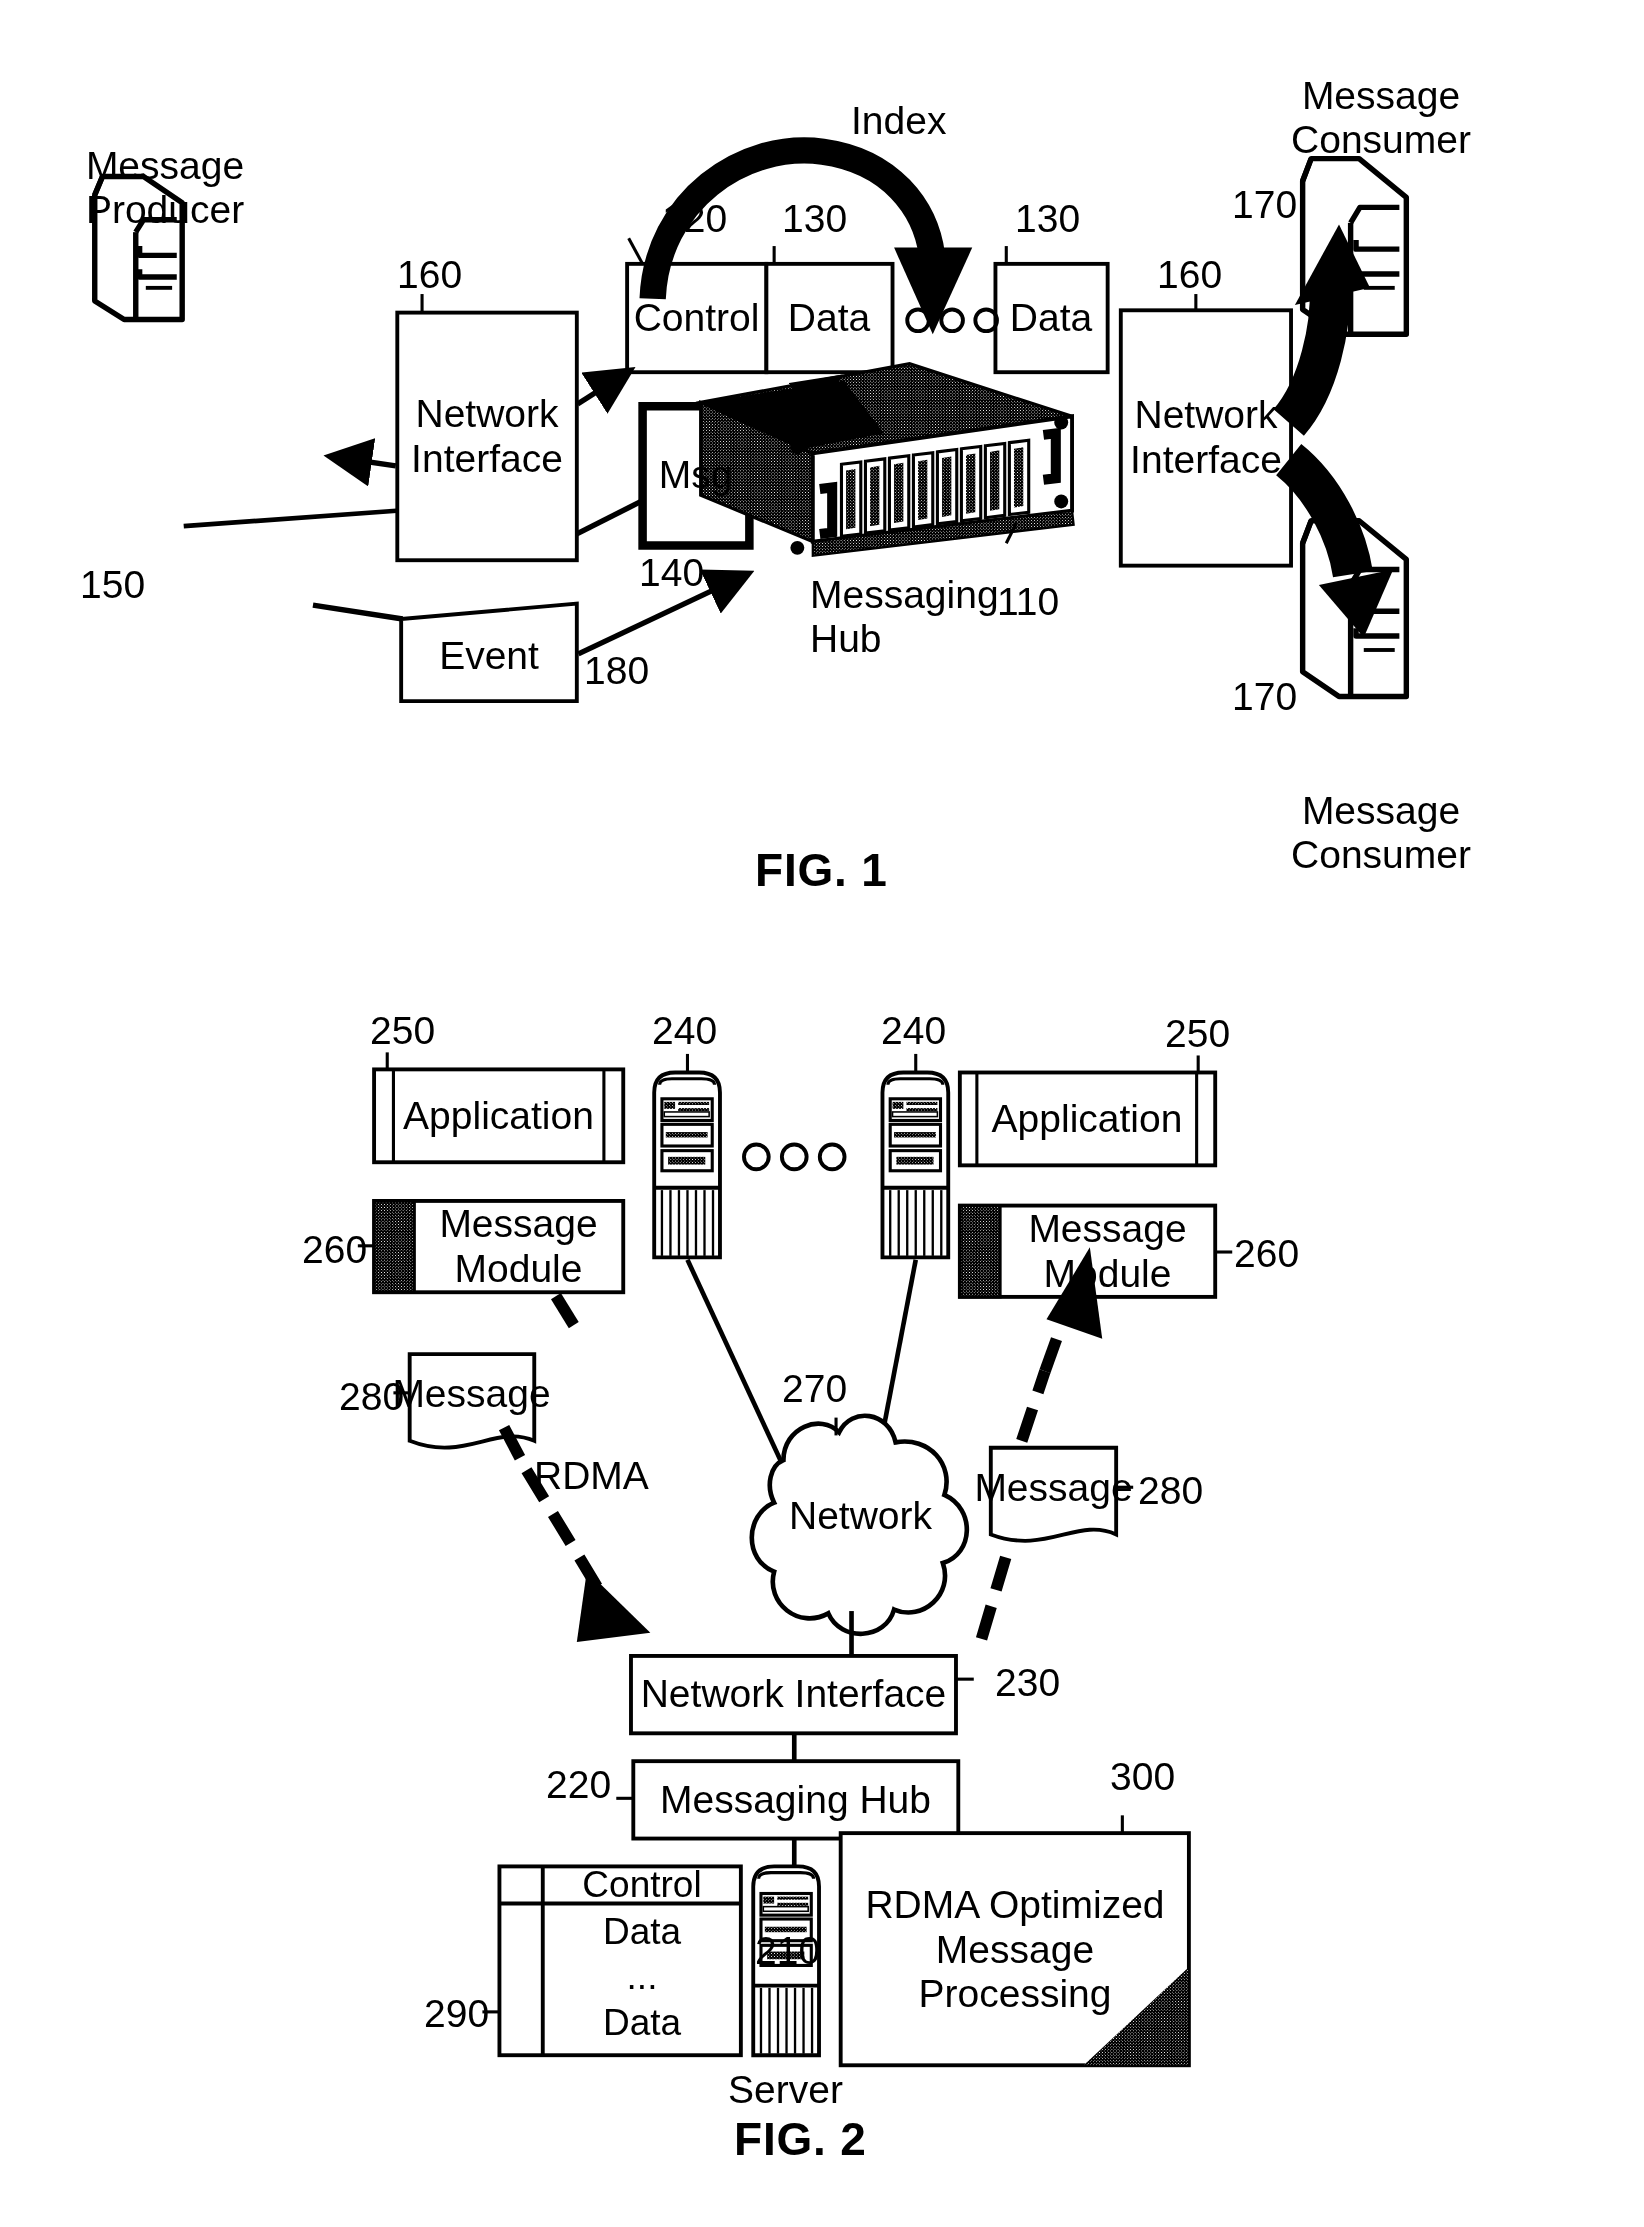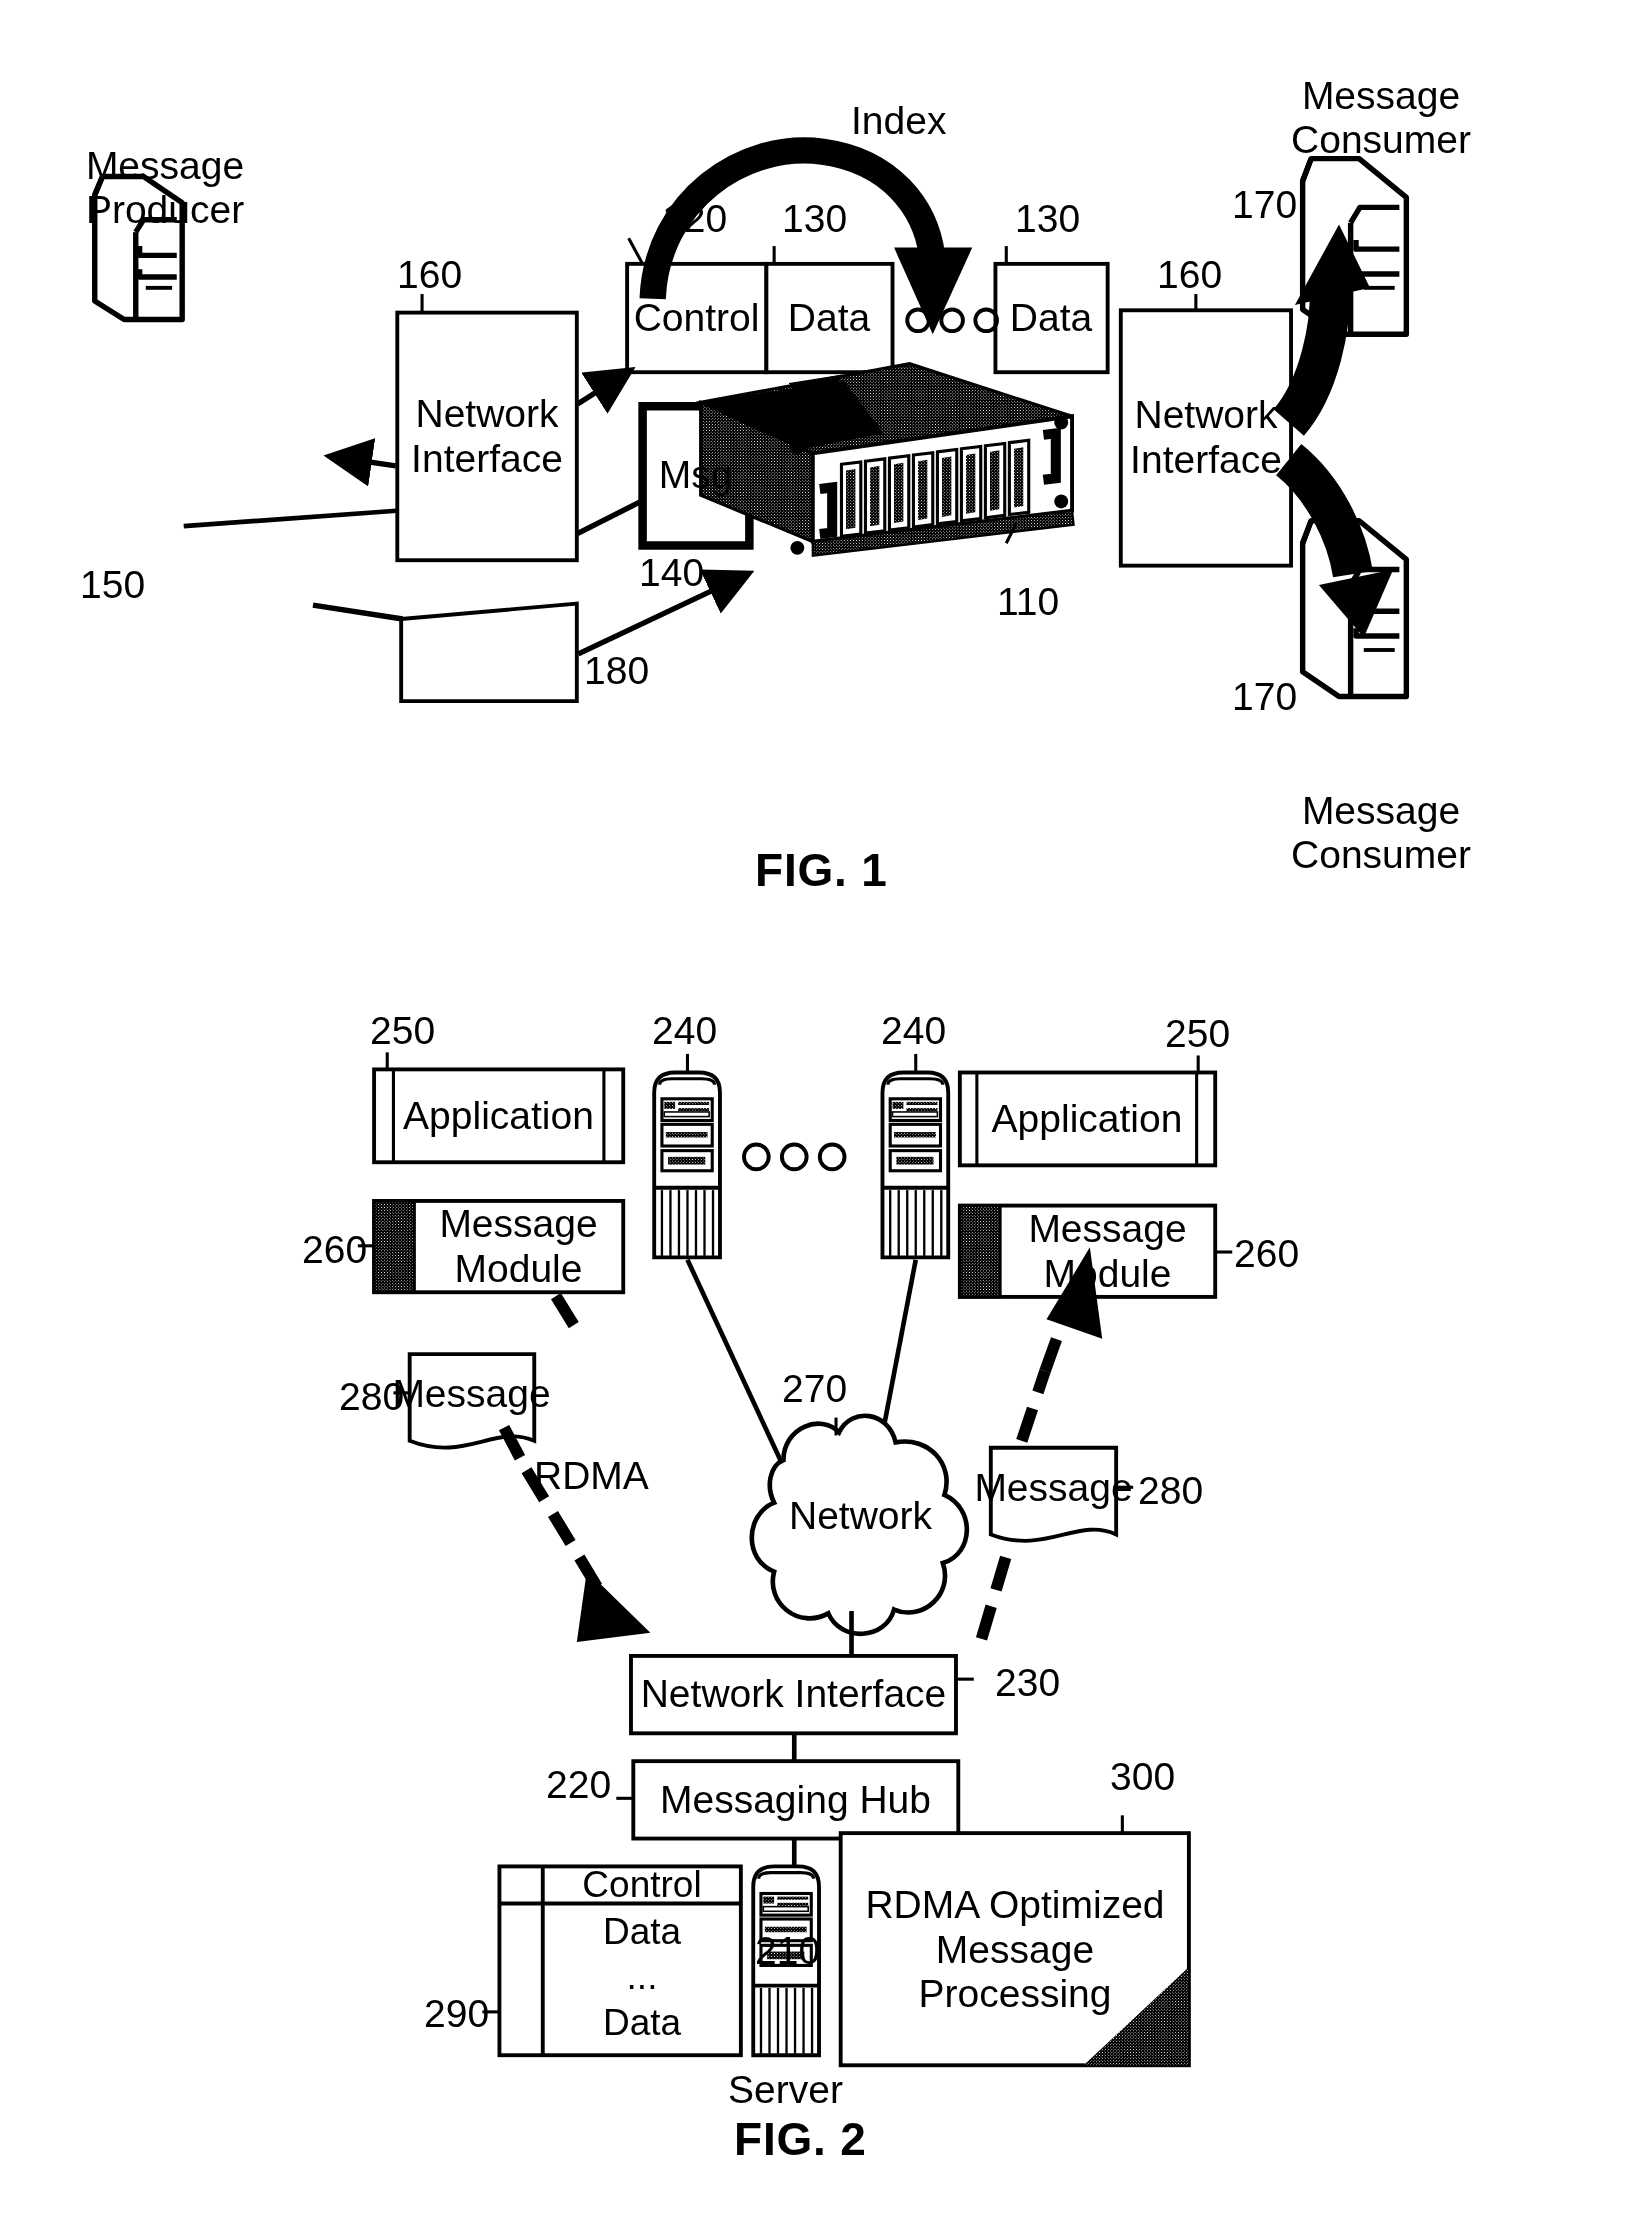--- a/index.html
+++ b/index.html
@@ -357,21 +357,24 @@
 
   <div class="boxtext t50" style="left:627px;top:264px;width:139px;height:108px;">Control</div>
   <div class="boxtext t50" style="left:766px;top:264px;width:126px;height:108px;">Data</div>
   <div class="boxtext t50" style="left:995px;top:264px;width:112px;height:108px;">Data</div>
 
   <div class="boxtext t50" style="left:642px;top:406px;width:107px;height:139px;">Msg</div>
   <div class="lbl t50" style="left:639px;top:551px;">140</div>
 
   <div class="lbl t50" style="left:997px;top:560px;margin-top:20px;">110</div>
 
-
+  <div class="lbl t50" style="left:810px;top:573px;white-space:pre-line;">Messaging
+Hub</div>
+
+  <div class="boxtext t50" style="left:401px;top:611px;width:176px;height:90px;">Event</div>
   <div class="lbl t50" style="left:584px;top:649px;">180</div>
 
   <div class="lbl t50" style="left:1157px;top:253px;">160</div>
   <div class="boxtext t50" style="left:1121px;top:310px;width:170px;height:255px;white-space:pre-line;">Network
 Interface</div>
 
   <div class="lbl t50 center" style="left:1269px;top:74px;width:224px;white-space:pre-line;">Message
 Consumer</div>
   <div class="lbl t50" style="left:1232px;top:183px;">170</div>
 

